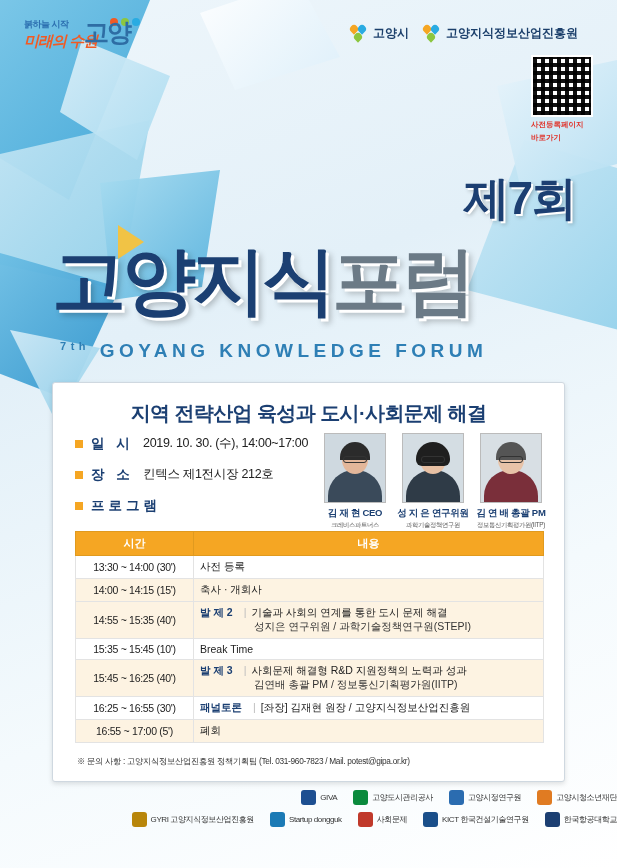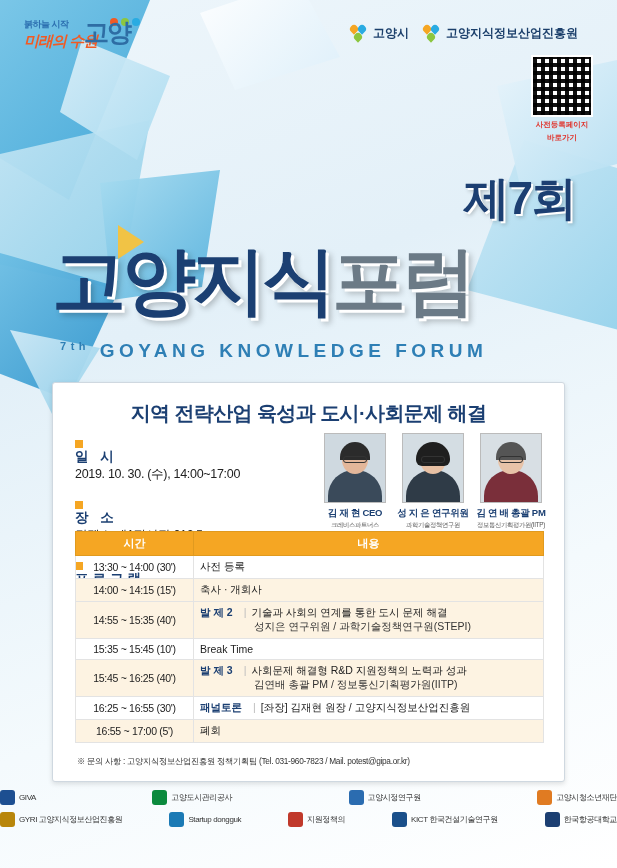--- a/index.html
+++ b/index.html
@@ -52,21 +52,21 @@
   .logo-dots { position: absolute; left: 88px; top: 2px; }
   .logo-dots span { display:inline-block; width:8px;height:8px;border-radius:50%; margin-right:3px;}
 
   .partners {
     position: absolute; left: 350px; top: 24px; display: flex; align-items: center; gap: 14px;
   }
   .partner { display: flex; align-items: center; gap: 5px; font-size: 12px; font-weight: bold; color: #1b3f6b; }
   .pmark { width: 18px; height: 18px; position: relative; }
   .pmark i { position: absolute; width: 8px; height: 8px; border-radius: 50% 50% 50% 0; display:block;}
 
-  .qr-wrap { position: absolute; right: 24px; top: 55px; text-align: center; }
+  .qr-wrap { position: absolute; right: 24px; top: 55px; text-align: left; }
   .qr { width: 62px; height: 62px; background:
       repeating-linear-gradient(90deg,#111 0 4px,#fff 4px 8px),
       repeating-linear-gradient(0deg,#111 0 4px,transparent 4px 8px);
     background-blend-mode: multiply; border: 2px solid #fff; }
   .qr-cap { font-size: 7.5px; color: #e0322a; margin-top: 3px; line-height: 1.3; font-weight:bold;}
 
   
   .title-no {
     position: absolute; right: 42px; top: 168px;
     font-size: 46px; font-weight: bold; color: #1c3f72;
@@ -92,21 +92,21 @@
     position: absolute; left: 52px; top: 382px; width: 513px; height: 400px;
     background: #ffffff; border: 1px solid #cfd8e0; border-radius: 3px;
     box-shadow: 0 2px 5px rgba(0,0,0,.12);
   }
   .card-title {
     text-align: center; font-size: 20px; font-weight: bold; color: #1b3f72;
     margin-top: 17px; letter-spacing: -.6px;
   }
 
   .info { position: absolute; left: 22px; top: 52px; width: 280px; }
-  .info-row { display: flex; align-items: flex-start; margin-bottom: 13px; flex-direction: column; }
+  .info-row { display: flex; align-items: flex-start; margin-bottom: 13px; }
   .bullet { width: 8px; height: 8px; background: #f5a623; margin-top: 5px; margin-right: 8px; flex: none; }
   .info-label { font-size: 13.5px; font-weight: bold; color: #1b3f72; letter-spacing: 4px; width: 52px; flex: none;}
   .info-val { font-size: 12.5px; color: #222; letter-spacing: -.3px; }
 
   
   .speakers { position: absolute; right: 16px; top: 50px; display: flex; gap: 4px; }
   .spk { width: 74px; text-align: center; }
   .spk-photo { width: 62px; height: 70px; margin: 0 auto; border: 1px solid #bbb; overflow: hidden; position: relative;
      background: linear-gradient(180deg,#dfe6ea,#c3ccd2); }
   .spk-photo .head { position:absolute; left:50%; top:12px; transform:translateX(-50%); width:26px;height:28px;border-radius:50%;}
@@ -125,21 +125,21 @@
   .row-alt td { background: #fdf3e2; }
   .sess { display: inline-block; font-weight: bold; color: #1b3f72; margin-right: 6px;}
   .divider { display:inline-block; color:#bbb; margin: 0 5px;}
   .two-line .l1 { display:block; }
   .two-line .l2 { display:block; color:#333; }
 
   .note { position: absolute; left: 24px; bottom: 14px; font-size: 8.3px; color: #333; letter-spacing: -.3px;}
 
   
   .footer { position: absolute; left: 0; top: 790px; width: 617px; }
-  .frow { display: flex; justify-content: space-between; align-items: center; gap: 22px; margin-bottom: 7px; }
+  .frow { display: flex; justify-content: flex-end; align-items: center; gap: 16px; margin-bottom: 7px; }
   .flogo { display: flex; align-items: center; gap: 4px; font-size: 8px; color: #333; }
   .fmark { width: 15px; height: 15px; border-radius: 3px; flex: none; }
   .fname { font-size: 8px; letter-spacing: -.4px; white-space: nowrap;}
 </style>
 </head>
 <body>
 
 <div class="poster">
 
   <div class="deco bg-left-1"></div>
@@ -320,21 +320,21 @@
       <div class="flogo">
         <span class="fmark" style="background:#b8860b"></span>
         <span class="fname">GYRI 고양지식정보산업진흥원</span>
       </div>
       <div class="flogo">
         <span class="fmark" style="background:#1b7ab5"></span>
         <span class="fname">Startup dongguk</span>
       </div>
       <div class="flogo">
         <span class="fmark" style="background:#c0392b"></span>
-        <span class="fname">지원정책의</span>
+        <span class="fname">사회문제</span>
       </div>
       <div class="flogo">
         <span class="fmark" style="background:#1a4f8a"></span>
         <span class="fname">KICT 한국건설기술연구원</span>
       </div>
       <div class="flogo">
         <span class="fmark" style="background:#1c3f72"></span>
         <span class="fname">한국항공대학교</span>
       </div>
     </div>

